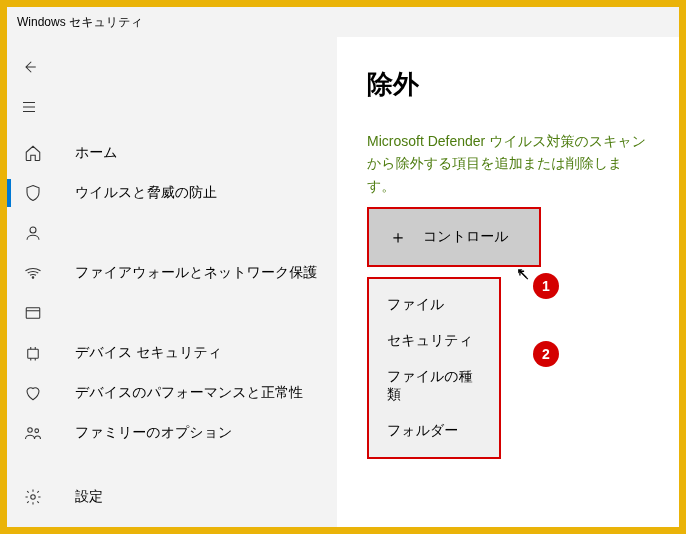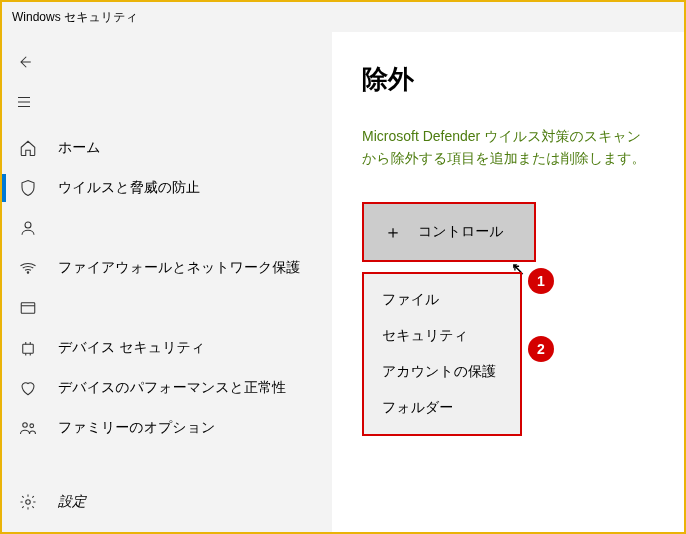--- a/index.html
+++ b/index.html
@@ -1,35 +1,35 @@
 <!DOCTYPE html>
 <html><head>
 <meta charset="utf-8">
 <style>
   * { box-sizing: border-box; margin: 0; padding: 0; }
   html, body { width: 686px; height: 534px; font-family: "Yu Gothic UI", "Meiryo", sans-serif; font-size: 14px; color: #000; }
-  .window { width: 686px; height: 534px; border: 2px solid #eab308; background: #fff; display: flex; flex-direction: column; }
+  .window { width: 686px; height: 534px; border: 7px solid #eab308; background: #fff; display: flex; flex-direction: column; }
   .titlebar { height: 30px; display: flex; align-items: center; padding: 0 10px; font-size: 12px; background: #f3f3f3; }
   .body { flex: 1; display: flex; min-height: 0; }
   .sidebar { width: 330px; background: #f3f3f3; display: flex; flex-direction: column; position: relative; }
   .side-top { padding: 10px 0 0 0; }
   .icon-btn { width: 44px; height: 40px; display: flex; align-items: center; justify-content: center; color: #333; }
   .nav { margin-top: 6px; }
-  .nav-item { height: 40px; display: flex; align-items: center; gap: 20px; padding: 0 12px 0 16px; position: relative; }
+  .nav-item { height: 40px; display: flex; align-items: center; gap: 32px; padding: 0 12px 0 16px; position: relative; }
   .nav-item .ic { width: 20px; height: 20px; display: flex; align-items: center; justify-content: center; color: #333; flex-shrink: 0; }
   .nav-item.active::before { content: ""; position: absolute; left: 0; top: 6px; bottom: 6px; width: 4px; background: #0078d4; }
-  .side-bottom { margin-top: auto; padding-bottom: 10px; font-style: italic; }
+  .side-bottom { margin-top: auto; padding-bottom: 10px; }
   .content { flex: 1; padding: 30px 30px 20px 30px; position: relative; overflow: hidden; }
   .h1 { font-size: 26px; font-weight: 600; margin-bottom: 28px; }
   .desc { font-size: 14px; line-height: 1.6; color: #4d7c0f; max-width: 300px; }
   .add-wrap { position: absolute; left: 30px; top: 170px; }
   .add-btn { display: flex; align-items: center; gap: 16px; background: #ccc; border: 2px solid #d40000; padding: 16px 30px 16px 20px; }
   .plus { font-size: 18px; width: 18px; text-align: center; }
   .cursor { position: absolute; left: 150px; top: 58px; font-size: 16px; pointer-events: none; }
-  .menu { position: absolute; left: 30px; top: 240px; width: 160px; background: #f0f0f0; border: 2px solid #d40000; padding: 8px 0; }
+  .menu { position: absolute; left: 30px; top: 240px; width: 134px; background: #f0f0f0; border: 2px solid #d40000; padding: 8px 0; }
   .menu-item { padding: 9px 18px; font-size: 14px; }
   .badge { position: absolute; width: 26px; height: 26px; border-radius: 50%; background: #d40000; color: #fff; display: flex; align-items: center; justify-content: center; font-weight: bold; font-size: 14px; }
   .b1 { left: 196px; top: 236px; }
   .b2 { left: 196px; top: 304px; }
   svg { stroke: currentColor; fill: none; stroke-width: 1.4; }
 </style>
 </head>
 <body>
 
 <div class="window">
@@ -139,20 +139,20 @@
         <div class="add-btn">
           <span class="plus">＋</span>
           <span>コントロール</span>
         </div>
         <span class="cursor">⭦︎</span>
         <span class="cursor" style="left:150px; top:58px; font-family: sans-serif;">↖</span>
       </div>
       <div class="menu">
         <div class="menu-item">ファイル</div>
         <div class="menu-item">セキュリティ</div>
-        <div class="menu-item">アカウントの保護</div>
+        <div class="menu-item">ファイルの種類</div>
         <div class="menu-item">フォルダー</div>
       </div>
       <div class="badge b1">1</div>
       <div class="badge b2">2</div>
     </div>
   </div>
 </div>
 
 </body></html>

